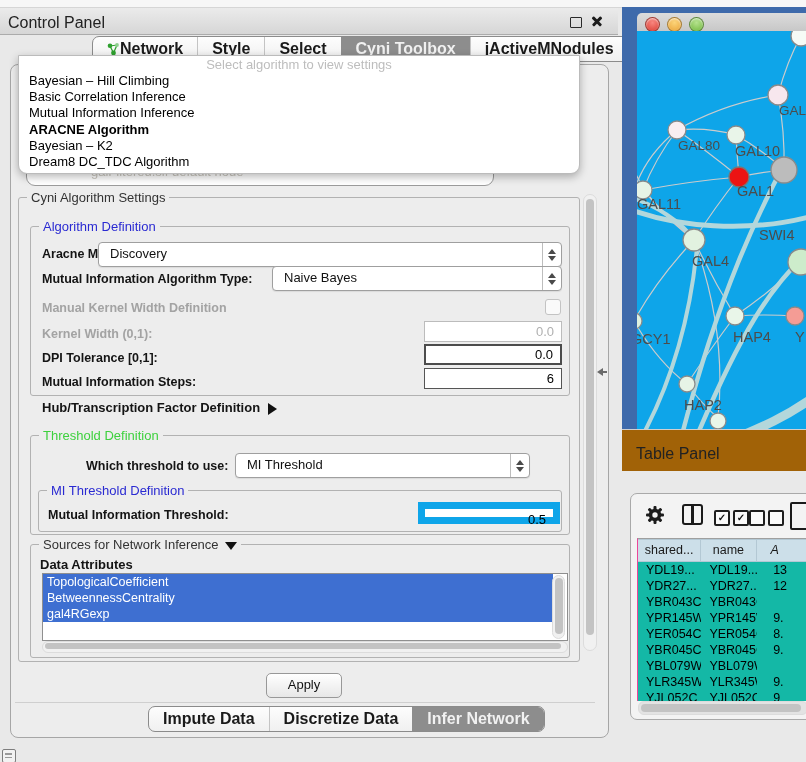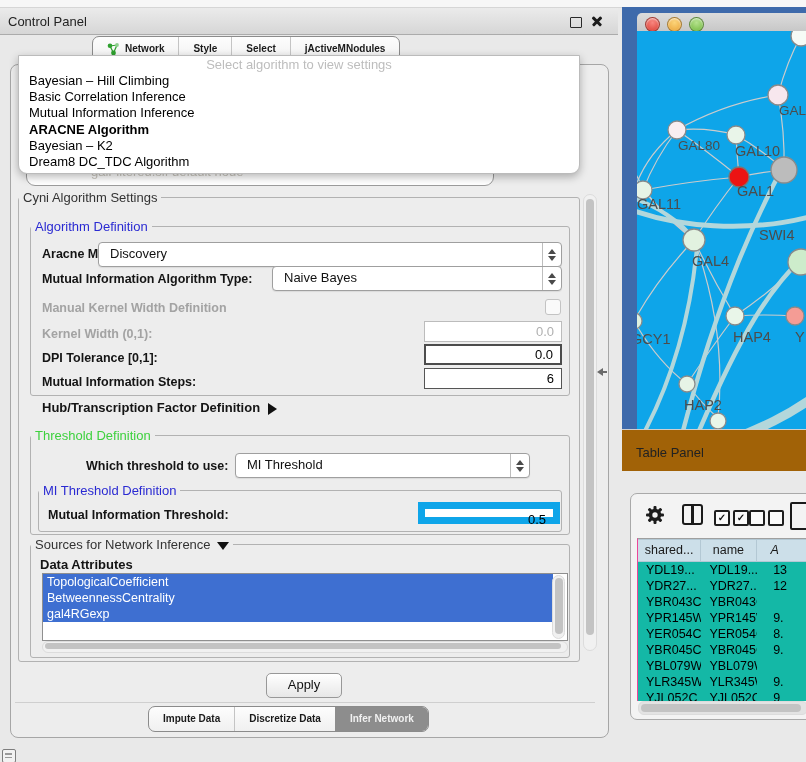--- a/index.html
+++ b/index.html
@@ -4,50 +4,50 @@
 <style>
   html,body{margin:0;padding:0}
   body{width:806px;height:762px;overflow:hidden;background:#e9e9e9;
        font-family:"Liberation Sans",sans-serif;position:relative;
        -webkit-font-smoothing:antialiased}
   .abs{position:absolute}
   .nw{white-space:nowrap}
   .lbl{font-size:12.5px;font-weight:bold;color:#141414;white-space:nowrap}
   .dis{color:#a3a3a3}
   fieldset{position:absolute;border:1px solid #b2b2b2;border-radius:3px;margin:0;padding:0}
-  legend{padding:0 4px;font-size:13px;color:#333;white-space:nowrap;font-weight:normal}
+  legend{margin-left:8px;padding:0 4px;font-size:13px;color:#333;white-space:nowrap;font-weight:normal}
   .lg-blue{color:#2a2ad2}.lg-green{color:#3ed13e}
   .combo{position:absolute;background:#fff;border:1px solid #9f9f9f;border-radius:4px;
          box-shadow:0 1px 1px rgba(0,0,0,.08)}
   .combo .ct{position:absolute;left:11px;top:3px;font-size:13px;color:#111;white-space:nowrap}
   .combo .stp{position:absolute;right:0;top:0;bottom:0;width:18px;border-left:1px solid #bdbdbd;
          display:flex;flex-direction:column;align-items:center;justify-content:center;gap:2px}
   .tu{width:0;height:0;border-left:4px solid transparent;border-right:4px solid transparent;border-bottom:5px solid #4a4a4a}
   .td{width:0;height:0;border-left:4px solid transparent;border-right:4px solid transparent;border-top:5px solid #4a4a4a}
   .field{position:absolute;background:#fff;font-size:13px;text-align:right;
          padding-right:7px;box-sizing:border-box;line-height:20px}
   .tabstrip{position:absolute;display:flex;background:linear-gradient(#fdfdfd,#f0f0f0);
             border:1px solid #8b8b8b;border-radius:7px;overflow:hidden;height:24px;align-items:stretch}
-  .tab{font-size:10px;font-weight:bold;color:#1a1a1a;line-height:24px;padding:0 14px;
-       display:flex;align-items:center;gap:5px}
+  .tab{font-size:16px;font-weight:bold;color:#1a1a1a;line-height:24px;padding:0 14px;
+       display:flex;align-items:center;}
   .tab+.tab{border-left:1px solid #c4c4c4}
   .tab.sel{background:#8d8d8d;color:#f1f1f1;border-left:1px solid #8d8d8d}
   .tri-r{display:inline-block;width:0;height:0;border-top:6px solid transparent;
          border-bottom:6px solid transparent;border-left:9px solid #111;vertical-align:middle;margin-left:8px}
   .tri-d{display:inline-block;width:0;height:0;border-left:6px solid transparent;
          border-right:6px solid transparent;border-top:8px solid #111;vertical-align:middle;margin-left:6px}
   .popup-item{font-size:13px;color:#000;line-height:16.2px;padding-left:10px;white-space:nowrap}
   .sel-item{background:#3e6fd1;color:#fff;font-size:12.5px;line-height:16px;padding-left:4px;
             width:506px;white-space:nowrap}
   .vtrack{position:absolute;background:#f1f1f1;border:1px solid #dcdcdc;border-radius:7px}
   .vthumb{position:absolute;background:#c3c3c3;border-radius:6px}
   .light{position:absolute;width:13px;height:13px;border-radius:50%;border:1px solid rgba(0,0,0,.3);
          box-shadow:inset 0 1px 2px rgba(255,255,255,.75)}
   .hdrbar{background:linear-gradient(#ebebeb,#d6d6d6);border-bottom:1px solid #ababab}
-  .title{font-size:13px;color:#222}
+  .title{font-size:16px;color:#222}
   .node-label{position:absolute;font-size:13.5px;color:#4c4c4c;white-space:nowrap}
   .thcell{box-sizing:border-box;background:#ccdfe9;border:1px solid #b3c8d4;border-left:none;
           font-size:12.5px;color:#1a1a1a;text-align:center;line-height:21px;height:23px}
   .tdcell{box-sizing:border-box;font-size:12.5px;color:#000;line-height:16px;height:16px;
           padding-left:8px;white-space:nowrap;overflow:hidden}
   .chk{width:12px;height:12px;border:2px solid #1e1e1e;border-radius:2px;background:#fafafa;
        font-size:10px;line-height:11px;text-align:center;font-weight:bold;color:#111}
   .xwrap{position:absolute;width:12px;height:12px}
   .xbar{position:absolute;left:0;top:5px;width:12px;height:2.6px;background:#1c1c1c;border-radius:1px}
 </style>
@@ -75,20 +75,23 @@
       <circle cx="10" cy="3" r="1.9" fill="#8ecf8e"></circle>
       <circle cx="6.5" cy="11" r="2.4" fill="#2fa02f"></circle>
     </svg>
     <span>Network</span>
   </div>
   <div class="tab">
     <span>Style</span>
   </div>
   <div class="tab">
     <span>Select</span>
+  </div>
+  <div class="tab sel">
+    <span>Cyni Toolbox</span>
   </div>
   <div class="tab">
     <span>jActiveMNodules</span>
   </div>
 </div>
 
 <div class="abs" style="left:10px;top:64px;width:597px;height:672px;background:#ededed;border:1px solid #a6a6a6;border-radius:8px"></div>
 <div class="abs" style="left:15px;top:702px;width:580px;height:1px;background:#cfcfcf"></div>
 
 <div class="abs" style="left:26px;top:158px;width:466px;height:26px;background:#fff;border:1px solid #9b9b9b;border-radius:9px;z-index:1">

